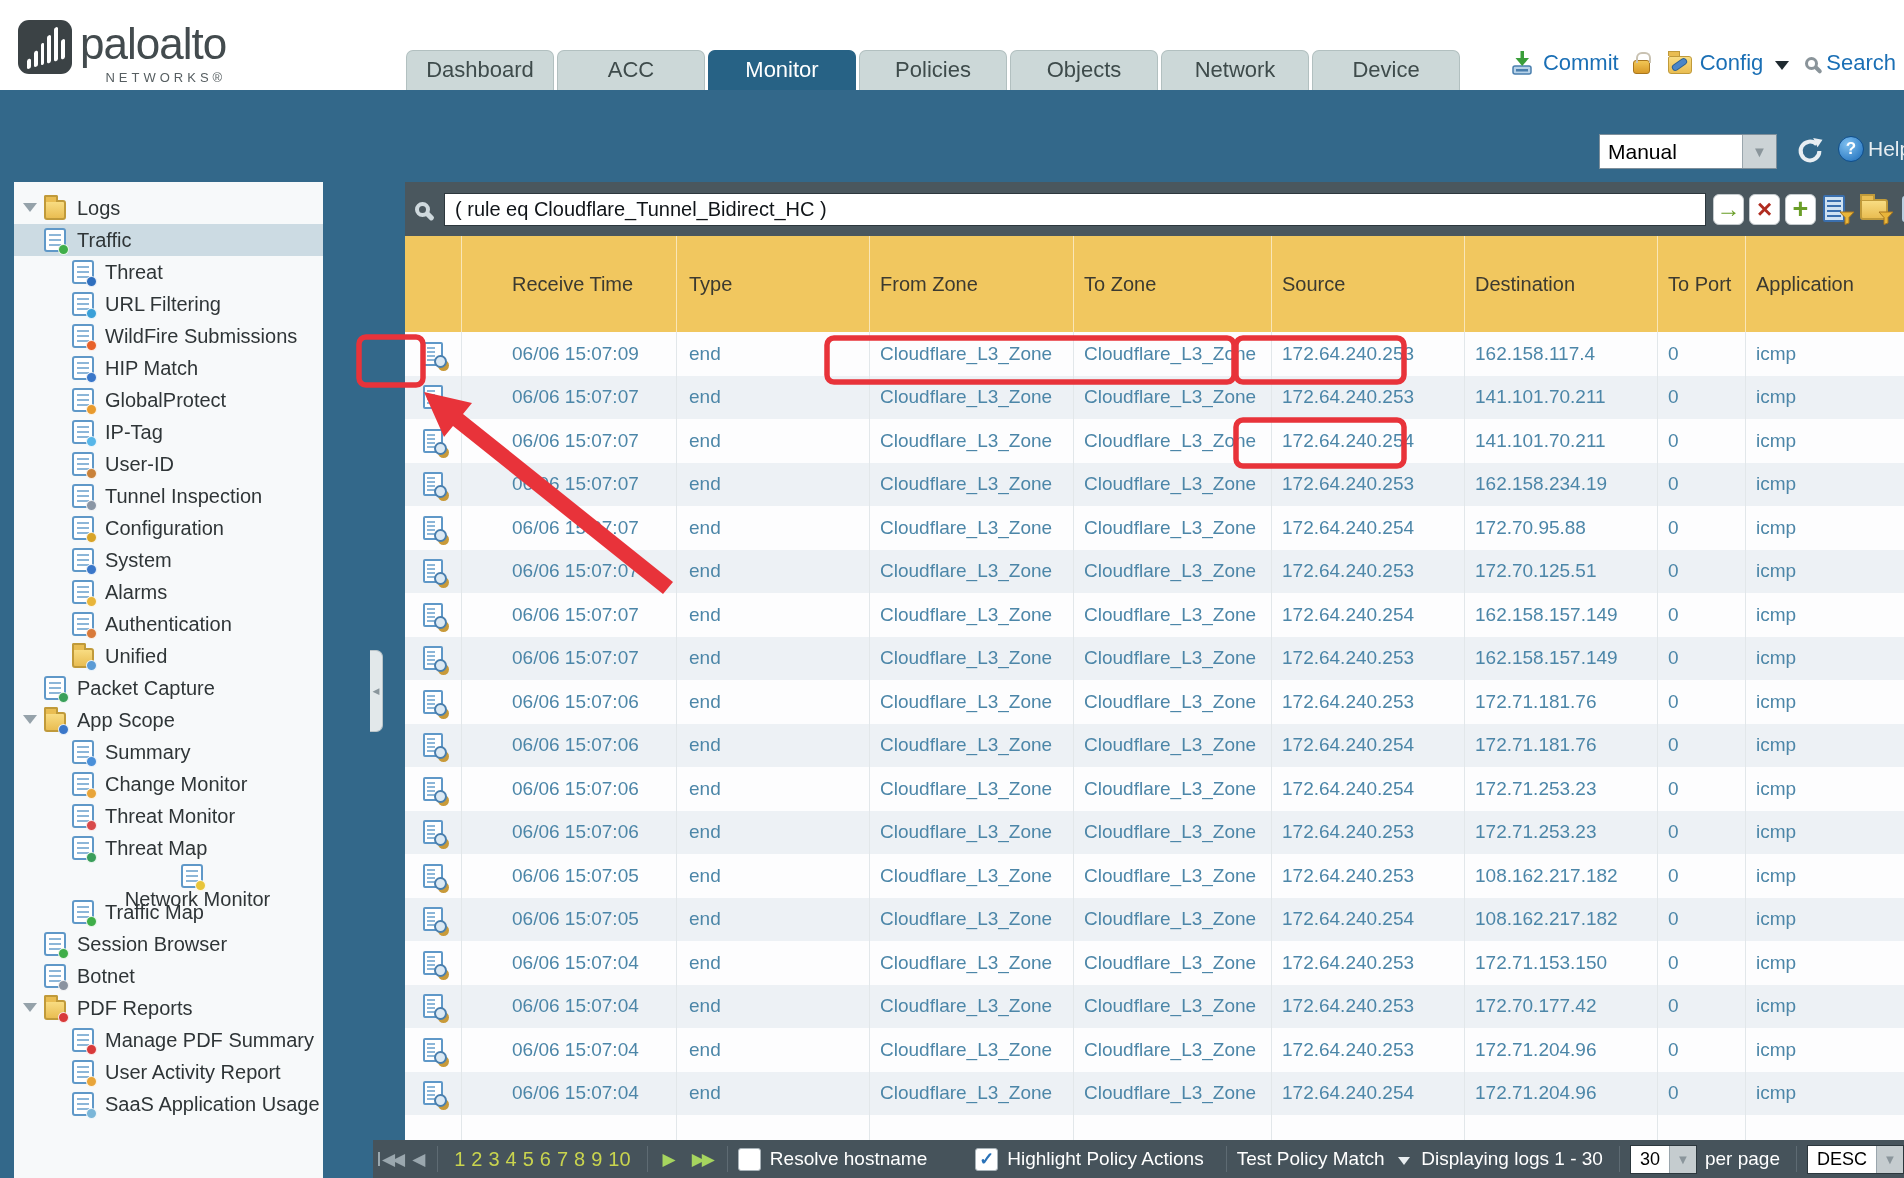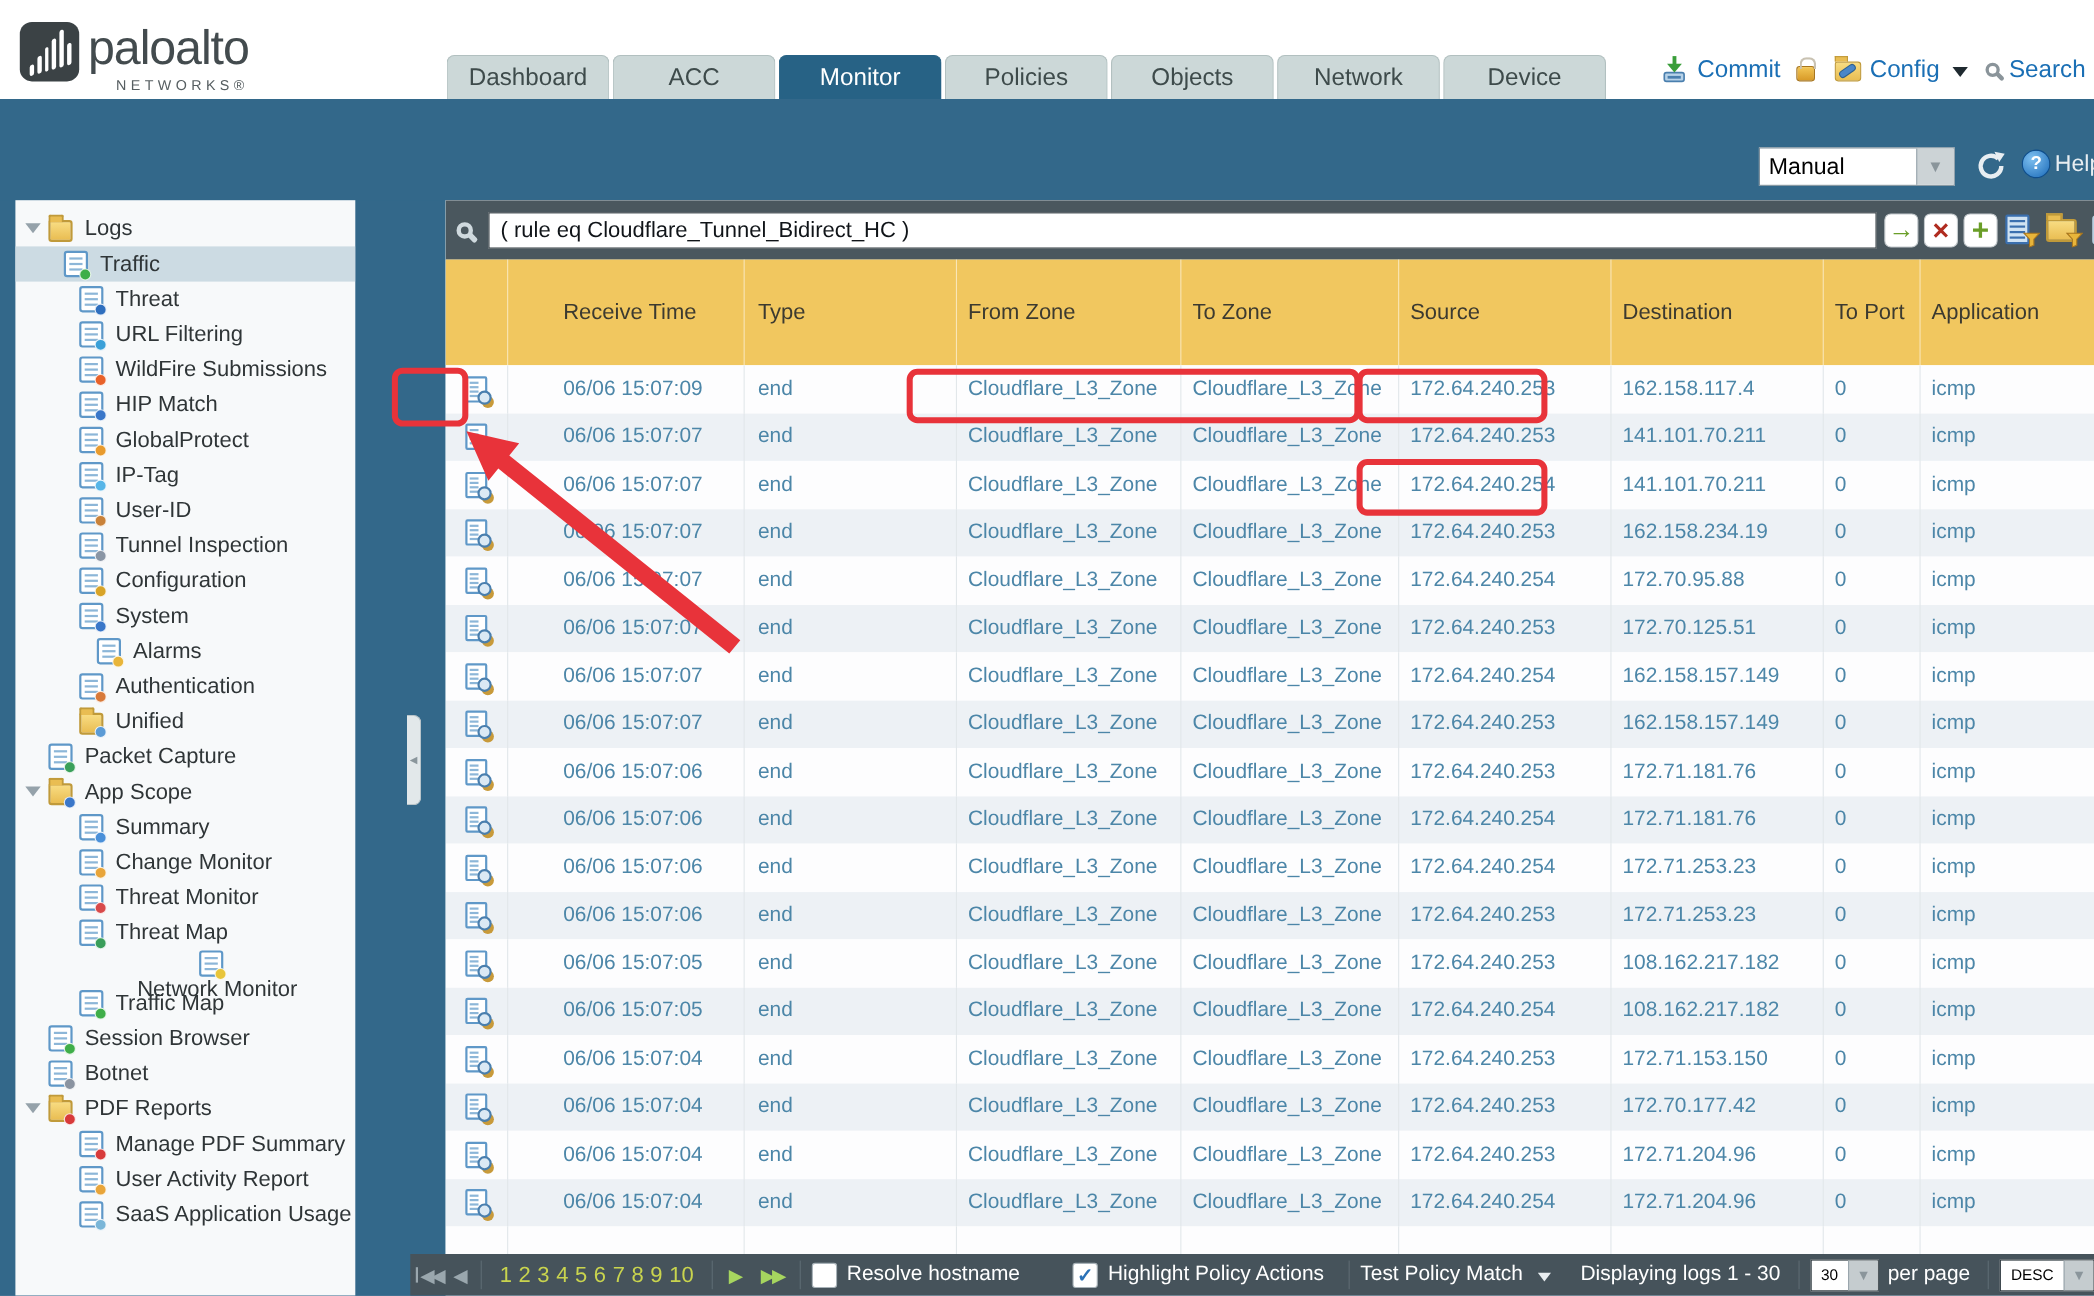--- a/index.html
+++ b/index.html
@@ -97,21 +97,21 @@
   .vsep { width:1px; height:26px; background:#5e6b73; margin:0 10px; flex:none; }
   .nav { color:#9aa7ae; font-size:17px; letter-spacing:-3px; margin:0 5px; cursor:pointer; flex:none; }
   .nav.en { color:#a6d55f; }
   .nav .bar { display:inline-block; width:2px; height:14px; background:#9aa7ae; margin-right:2px; vertical-align:-1px; }
   .pages { display:flex; gap:6px; margin:0 6px; }
   .pg { color:#c9d44e; font-size:20px; cursor:pointer; }
   .cb { width:23px; height:23px; background:#fff; border:1px solid #a8b2b8; border-radius:3px; display:flex; align-items:center; justify-content:center; color:#2a72b8; font-weight:bold; font-size:18px; margin-right:9px; cursor:pointer; flex:none; }
   .lbl { margin-right:6px; }
   .tri-sm { width:0; height:0; border-left:6px solid transparent; border-right:6px solid transparent; border-top:8px solid #e8edf0; margin-left:8px; margin-top:3px; }
   .fselect { display:flex; height:29px; background:#fff; border:1px solid #2c373d; flex:none; cursor:pointer; }
-  .fselect .v { padding:0 9px; color:#000; display:flex; align-items:center; font-size:14px; }
+  .fselect .v { padding:0 9px; color:#000; display:flex; align-items:center; font-size:18px; }
   .fselect .a { width:27px; background:#c5cccf; border-left:1px solid #9aa6ad; display:flex; align-items:center; justify-content:center; color:#8a959b; font-size:13px; }
   .push { margin-left:auto; }
 
   
   .annot { position:absolute; left:0; top:0; z-index:40; pointer-events:none; }
 </style>
 </head>
 <body>
 
 <div id="app">
@@ -173,21 +173,21 @@
       <span>Help</span>
     </div>
   </div>
 
   <div class="sidebar" id="sidebar">
       <div class="titem" style="padding-left: 30px;">
         <span class="expander"></span>
         <span class="tree-ico folder"></span>
         <span>Logs</span>
       </div>
-      <div class="titem selected" style="padding-left: 44px; text-align: center;">
+      <div class="titem selected" style="padding-left: 30px; text-align: center;">
         <span class="tree-ico doc">
           <i class="acc" style="background: rgb(63, 174, 73);"></i>
         </span>
         <span>Traffic</span>
       </div>
       <div class="titem" style="padding-left: 58px;">
         <span class="tree-ico doc">
           <i class="acc" style="background: rgb(47, 111, 190);"></i>
         </span>
         <span>Threat</span>
@@ -239,21 +239,21 @@
           <i class="acc" style="background: rgb(216, 164, 40);"></i>
         </span>
         <span>Configuration</span>
       </div>
       <div class="titem" style="padding-left: 58px;">
         <span class="tree-ico doc">
           <i class="acc" style="background: rgb(58, 119, 201);"></i>
         </span>
         <span>System</span>
       </div>
-      <div class="titem" style="padding-left: 74px;">
+      <div class="titem" style="padding-left: 58px;">
         <span class="tree-ico doc">
           <i class="acc" style="background: rgb(232, 181, 58);"></i>
         </span>
         <span>Alarms</span>
       </div>
       <div class="titem" style="padding-left: 58px;">
         <span class="tree-ico doc">
           <i class="acc" style="background: rgb(216, 122, 58);"></i>
         </span>
         <span>Authentication</span>

